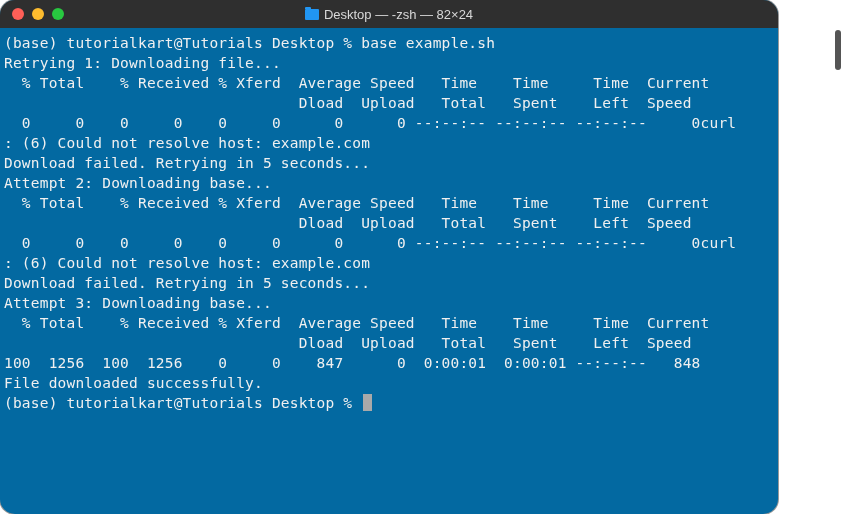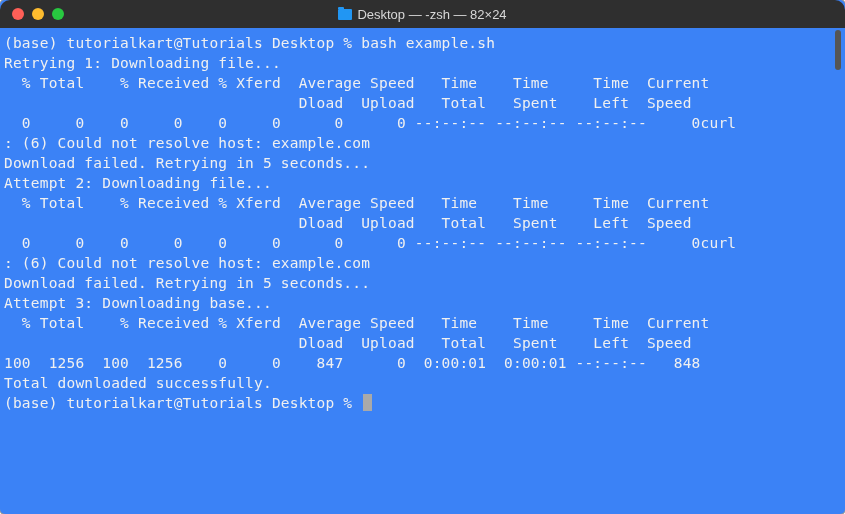--- a/index.html
+++ b/index.html
@@ -2,24 +2,24 @@
 <html><head>
 <meta charset="utf-8">
 <style>
   html, body {
     margin: 0;
     padding: 0;
     background: #ffffff;
     font-family: "SF Mono", "Menlo", "Consolas", monospace;
   }
   .window {
-    width: 845px;
+    width: 778px;
     height: 514px;
-    background: #3b82f6;
-    border-radius: 5px;
+    background: #0369a1;
+    border-radius: 15px;
     overflow: hidden;
     box-shadow: 0 0 0 1px rgba(0,0,0,0.4);
   }
   .titlebar {
     height: 28px;
     background: #2f2f2f;
     display: flex;
     align-items: center;
     position: relative;
     border-top-left-radius: 10px;
@@ -114,36 +114,36 @@
     <div class="traffic">
       <div class="light red"></div>
       <div class="light yellow"></div>
       <div class="light green"></div>
     </div>
     <div class="title-center">
       <span class="folder-icon"></span>
       <span>Desktop — -zsh — 82×24</span>
     </div>
   </div>
-  <div class="terminal"><span>(base) tutorialkart@Tutorials Desktop % </span><span>bash example.sh</span>
+  <div class="terminal"><span>(base) tutorialkart@Tutorials Desktop % </span><span>base example.sh</span>
 <span>Retrying 1: Downloading file...</span>
 <span>  % Total    % Received % Xferd  Average Speed   Time    Time     Time  Current</span>
 <span>                                 Dload  Upload   Total   Spent    Left  Speed</span>
 <span>  0     0    0     0    0     0      0      0 --:--:-- --:--:-- --:--:--     0curl</span>
 <span>: (6) Could not resolve host: example.com</span>
 <span>Download failed. Retrying in 5 seconds...</span>
-<span>Attempt 2: Downloading file...</span>
+<span>Attempt 2: Downloading base...</span>
 <span>  % Total    % Received % Xferd  Average Speed   Time    Time     Time  Current</span>
 <span>                                 Dload  Upload   Total   Spent    Left  Speed</span>
 <span>  0     0    0     0    0     0      0      0 --:--:-- --:--:-- --:--:--     0curl</span>
 <span>: (6) Could not resolve host: example.com</span>
 <span>Download failed. Retrying in 5 seconds...</span>
 <span>Attempt 3: Downloading base...</span>
 <span>  % Total    % Received % Xferd  Average Speed   Time    Time     Time  Current</span>
 <span>                                 Dload  Upload   Total   Spent    Left  Speed</span>
 <span>100  1256  100  1256    0     0    847      0  0:00:01  0:00:01 --:--:--   848</span>
-<span>Total downloaded successfully.</span>
+<span>File downloaded successfully.</span>
 <span>(base) tutorialkart@Tutorials Desktop % </span><span class="cursor"></span></div>
 </div>
 <div class="scrollbar-track">
   <div class="scrollbar-thumb"></div>
 </div>
 </div>
 
 </body></html>

